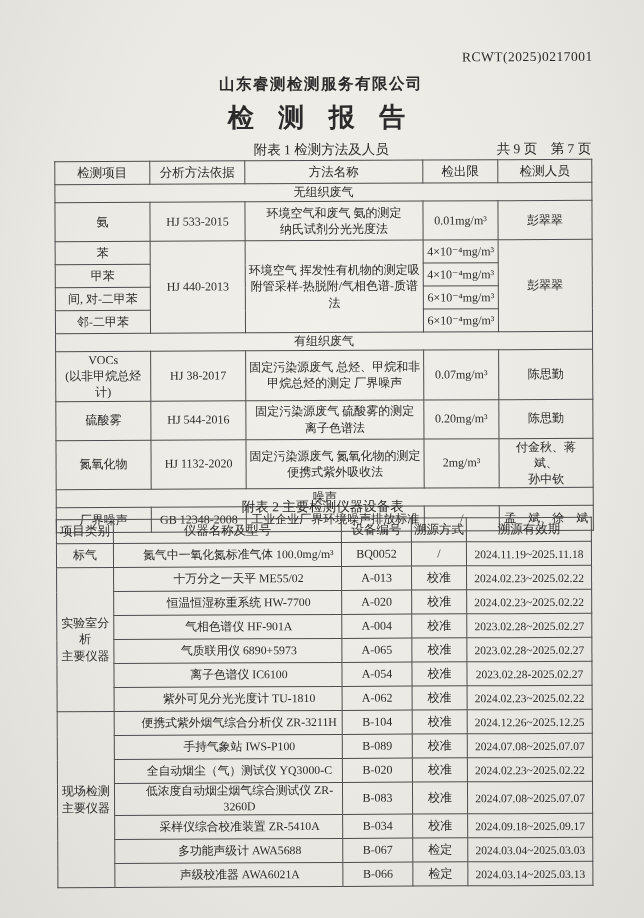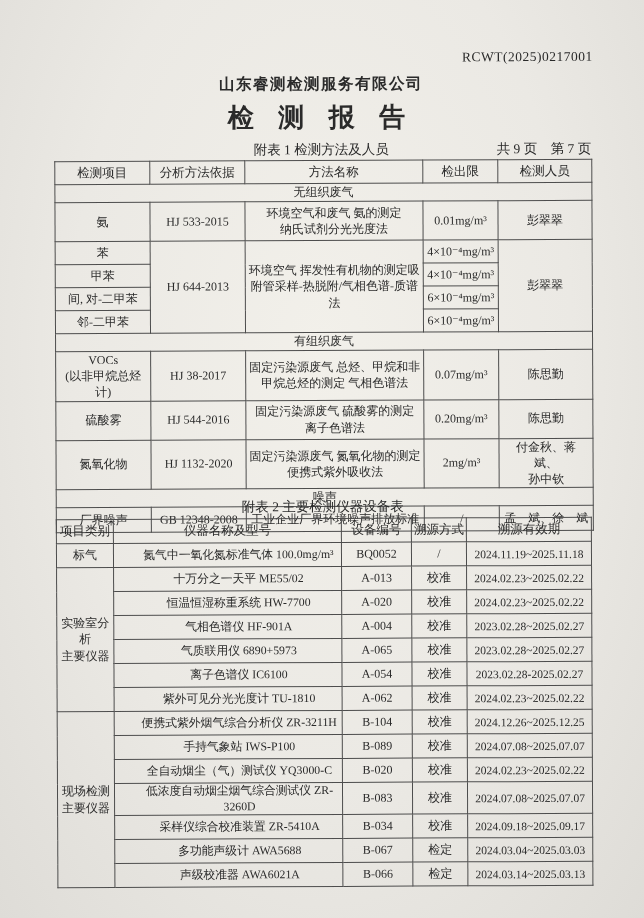--- a/index.html
+++ b/index.html
@@ -78,21 +78,21 @@
       <tr class="h-2l">
         <td>氨</td>
         <td>HJ 533-2015</td>
         <td class="pre">环境空气和废气 氨的测定
 纳氏试剂分光光度法</td>
         <td>0.01mg/m³</td>
         <td>彭翠翠</td>
       </tr>
       <tr class="h-1l">
         <td>苯</td>
-        <td rowspan="4">HJ 644-2013</td>
+        <td rowspan="4">HJ 440-2013</td>
         <td rowspan="4" class="pre">环境空气 挥发性有机物的测定吸附管采样-热脱附/气相色谱-质谱法</td>
         <td>4×10⁻⁴mg/m³</td>
         <td rowspan="4">彭翠翠</td>
       </tr>
       <tr class="h-1l">
         <td>甲苯</td>
         <td>4×10⁻⁴mg/m³</td>
       </tr>
       <tr class="h-1l">
         <td>间, 对-二甲苯</td>
@@ -102,21 +102,21 @@
         <td>邻-二甲苯</td>
         <td>6×10⁻⁴mg/m³</td>
       </tr>
       <tr class="h-sec">
         <td colspan="5">有组织废气</td>
       </tr>
       <tr class="h-2l">
         <td class="pre">VOCs
 (以非甲烷总烃计)</td>
         <td>HJ 38-2017</td>
-        <td class="pre">固定污染源废气 总烃、甲烷和非甲烷总烃的测定 气相色谱法</td>
+        <td class="pre">固定污染源废气 总烃、甲烷和非甲烷总烃的测定 厂界噪声</td>
         <td>0.07mg/m³</td>
         <td>陈思勤</td>
       </tr>
       <tr class="h-2l">
         <td>硫酸雾</td>
         <td>HJ 544-2016</td>
         <td class="pre">固定污染源废气 硫酸雾的测定
 离子色谱法</td>
         <td>0.20mg/m³</td>
         <td>陈思勤</td>

